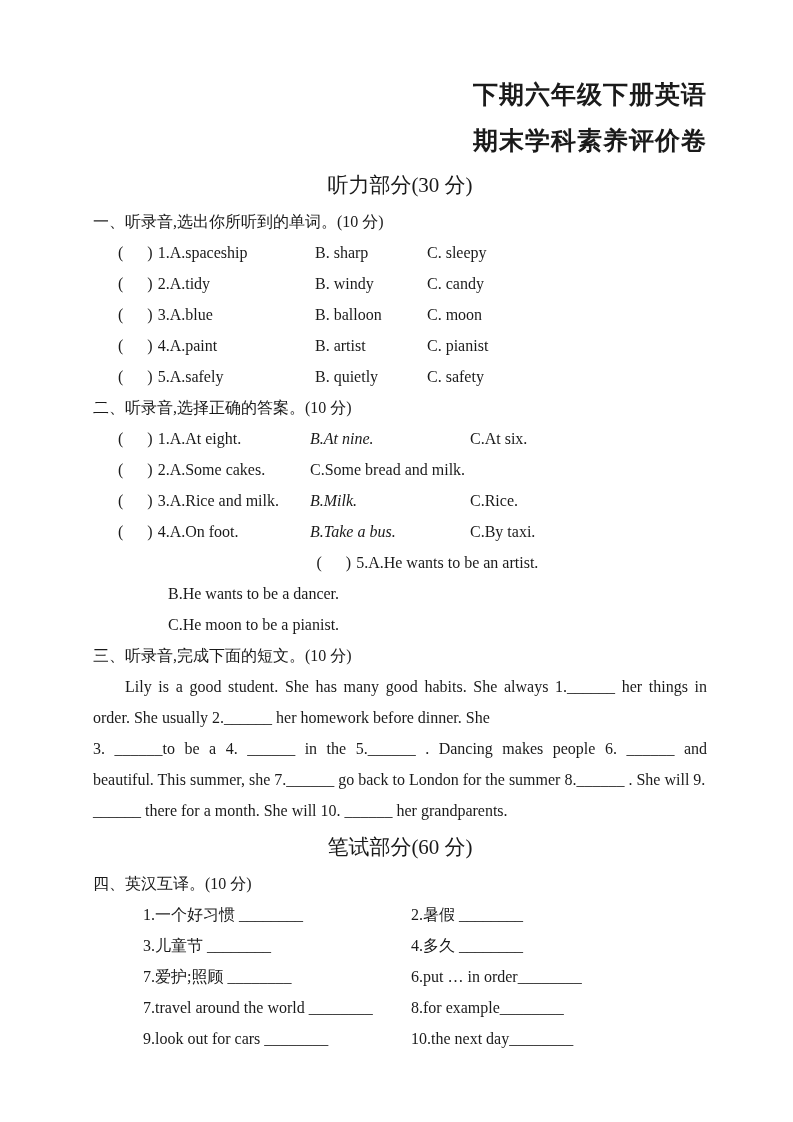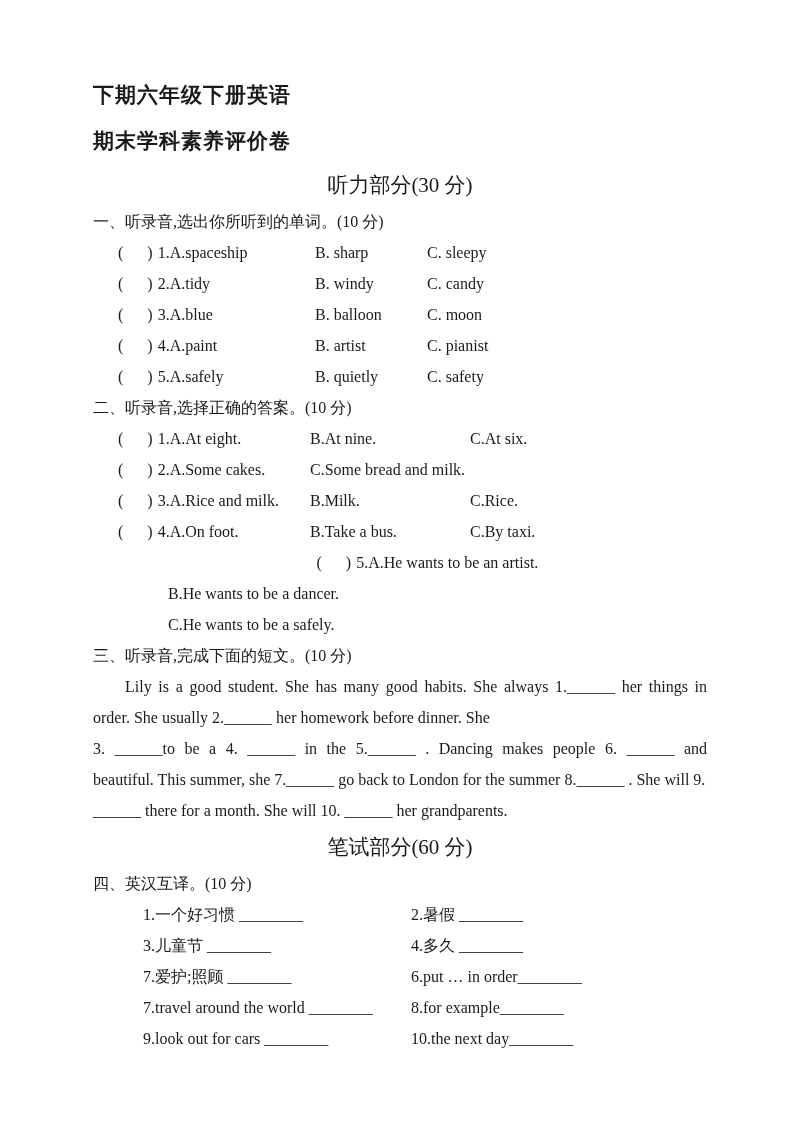--- a/index.html
+++ b/index.html
@@ -14,23 +14,23 @@
     font-family: "Liberation Serif", "DejaVu Serif", serif;
     color: #1a1a1a;
   }
   .page {
     box-sizing: border-box;
     width: 793px;
     height: 1122px;
     padding: 0 86px 0 93px;
   }
   .doc-title {
-    font-size: 21px;
+    font-size: 25px;
     font-weight: bold;
-    text-align: left;
+    text-align: right;
     line-height: 46px;
     letter-spacing: 1px;
   }
   .doc-title.first { padding-top: 72px; }
   .part-header {
     font-size: 21px;
     text-align: center;
     line-height: 42px;
   }
   .sec-heading {
@@ -40,21 +40,21 @@
   .line {
     font-size: 16px;
     line-height: 31px;
     white-space: nowrap;
     justify-content: center;
   }
   .mcrow { display: flex; padding-left: 25px; }
   .s1 .colA { width: 170px; }
   .s1 .colB { width: 112px; margin-left: 27px; }
   .s2 .colA { width: 192px; }
-  .s2 .colB { width: 160px; }
+  .s2 .colB { width: 160px; font-style: italic; }
   .colC { flex: 1; }
   .paren {
     white-space: pre;
     margin-right: 5px;
   }
   .cont { padding-left: 75px; }
   .para-line {
     font-size: 16px;
     line-height: 31px;
   }
@@ -126,21 +126,21 @@
     </div>
     <div class="line mcrow s2">
       <span class="colA"><span class="paren">(      )</span><span>4.A.On foot.</span></span>
       <span class="colB">B.Take a bus.</span>
       <span class="colC">C.By taxi.</span>
     </div>
     <div class="line mcrow s2">
       <span class="colA"><span class="paren">(      )</span><span>5.A.He wants to be an artist.</span></span>
     </div>
     <div class="line cont">B.He wants to be a dancer.</div>
-    <div class="line cont">C.He wants to be a safely.</div>
+    <div class="line cont">C.He moon to be a pianist.</div>
   </div>
 
   <div class="section">
     <div class="sec-heading">三、听录音,完成下面的短文。(10 分)</div>
     <div class="para-line indent just">Lily is a good student. She has many good habits. She always 1.______ her things in</div>
     <div class="para-line">order. She usually 2.______ her homework before dinner. She</div>
     <div class="para-line just">3. ______to be a 4. ______ in the 5.______ . Dancing makes people 6. ______ and</div>
     <div class="para-line">beautiful. This summer, she 7.______ go back to London for the summer 8.______ . She will 9.</div>
     <div class="para-line">______ there for a month. She will 10. ______ her grandparents.</div>
   </div>

